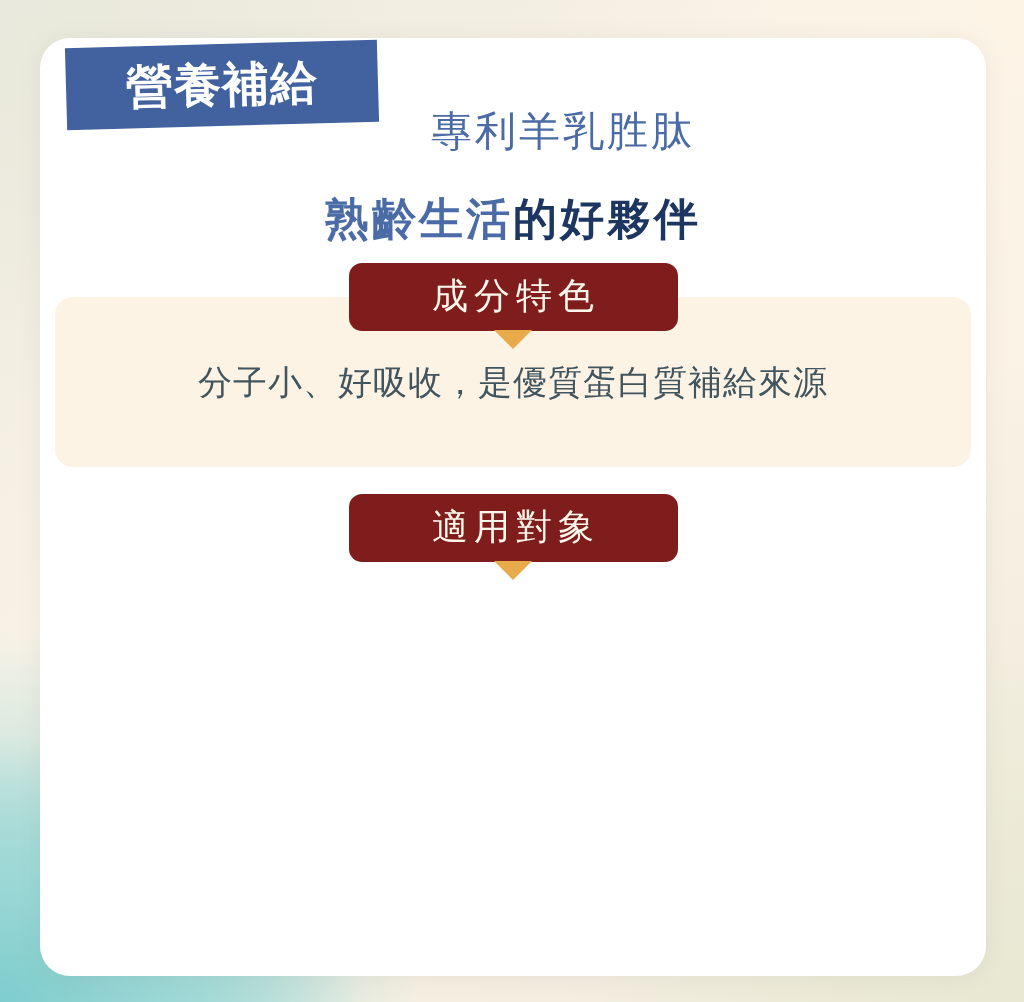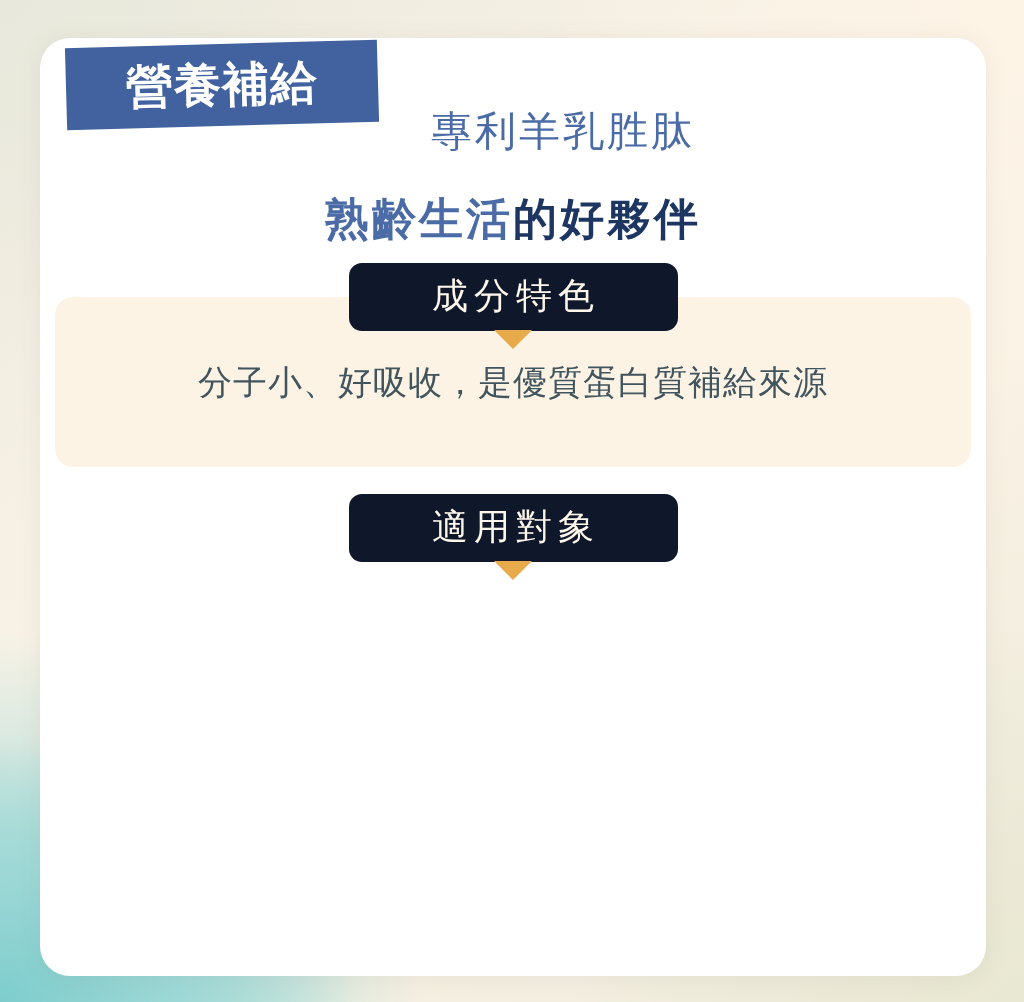--- a/index.html
+++ b/index.html
@@ -113,21 +113,21 @@
     position: relative;
     margin-bottom: 27px;
   }
   .section:last-child { margin-bottom: 1px; }
 
   .section-tab {
     position: relative;
     width: 329px;
     height: 68px;
     margin: 0 auto;
-    background: #0f172a;
+    background: #7f1d1d;
     border-radius: 13px;
     display: flex;
     align-items: center;
     justify-content: center;
     z-index: 3;
   }
   .section-tab::after {
     content: "";
     position: absolute;
     left: 50%;

